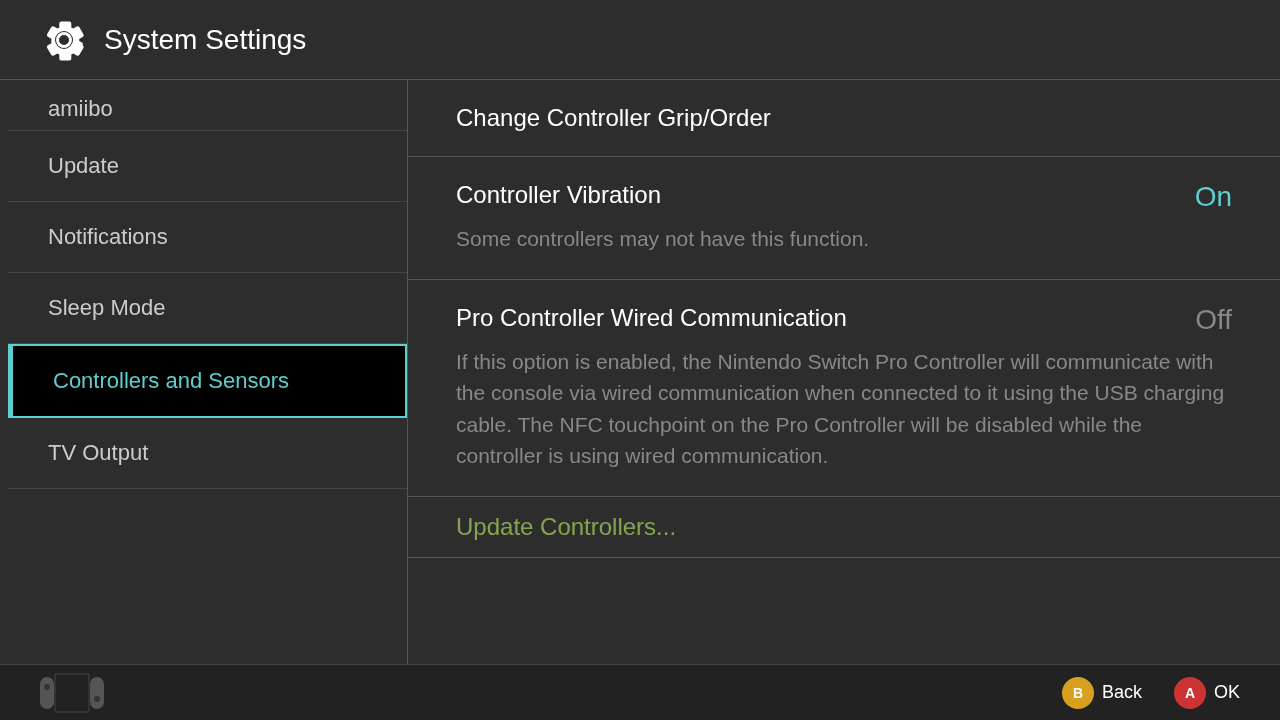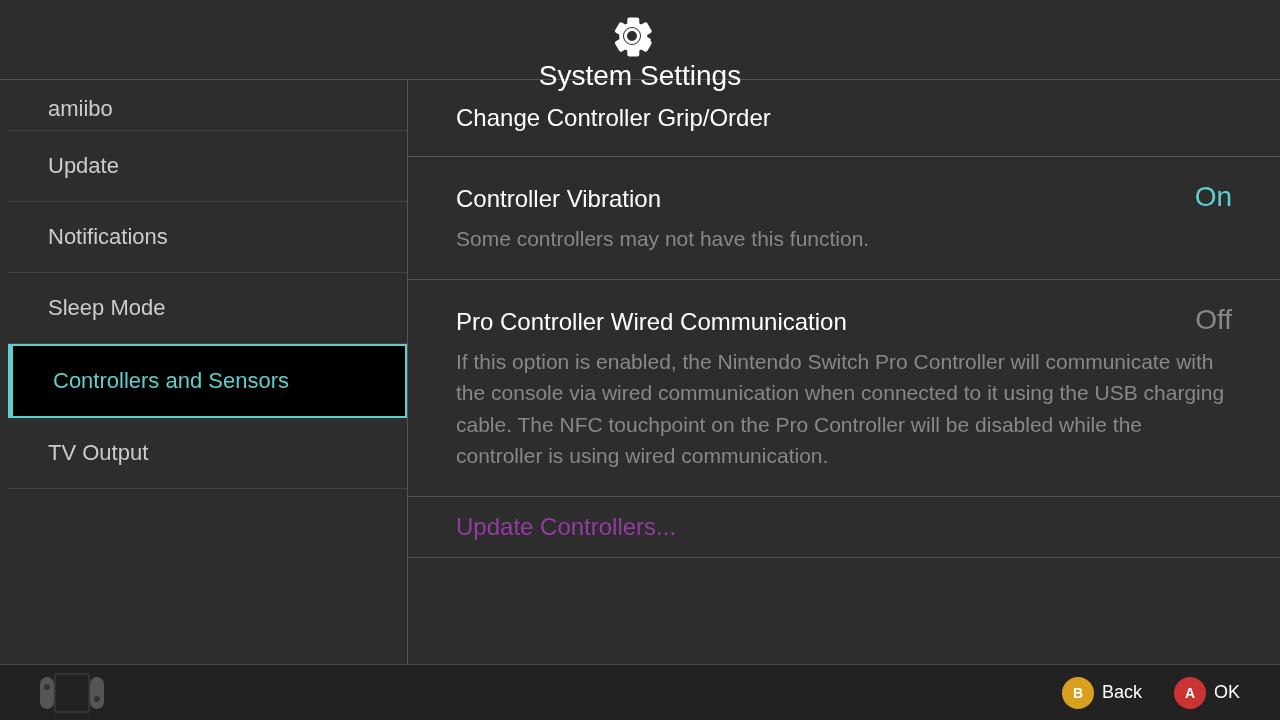--- a/index.html
+++ b/index.html
@@ -12,21 +12,20 @@
       overflow: hidden;
     }
 
     
     .header {
       display: flex;
       align-items: center;
       padding: 12px 40px;
       border-bottom: 1px solid #555;
       height: 80px;
-      flex-direction: column;
     }
     .header-icon {
       width: 48px;
       height: 48px;
       margin-right: 16px;
       color: #fff;
     }
     .header-title {
       font-size: 28px;
       font-weight: 300;
@@ -76,21 +75,21 @@
       padding: 0;
       overflow: hidden;
     }
     .content-item {
       padding: 24px 48px;
       border-bottom: 1px solid #555;
     }
     .content-item-row {
       display: flex;
       justify-content: space-between;
-      align-items: flex-end;
+      align-items: flex-start;
     }
     .content-item-title {
       font-size: 24px;
       font-weight: 400;
       color: #ffffff;
     }
     .content-item-value {
       font-size: 28px;
       color: #5ccfce;
     }
@@ -143,21 +142,21 @@
     }
     .btn-b { background: #d9a020; }
     .btn-a { background: #cc3333; }
 
     .partial-bottom {
       padding: 16px 48px;
       border-bottom: 1px solid #555;
     }
     .partial-title {
       font-size: 24px;
-      color: #d946ef;
+      color: #bef264;
       opacity: 0.6;
       text-align: right;
     }
   </style>
 </head>
 <body>
 
 <div class="header">
   <div class="header-icon">
     <svg viewBox="0 0 48 48" fill="white" xmlns="http://www.w3.org/2000/svg">

